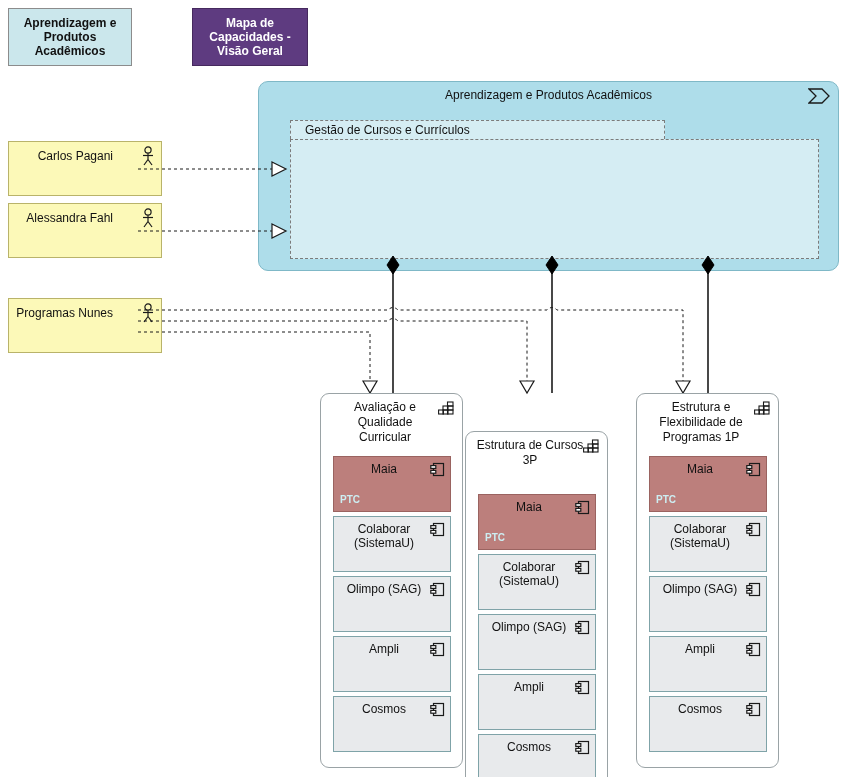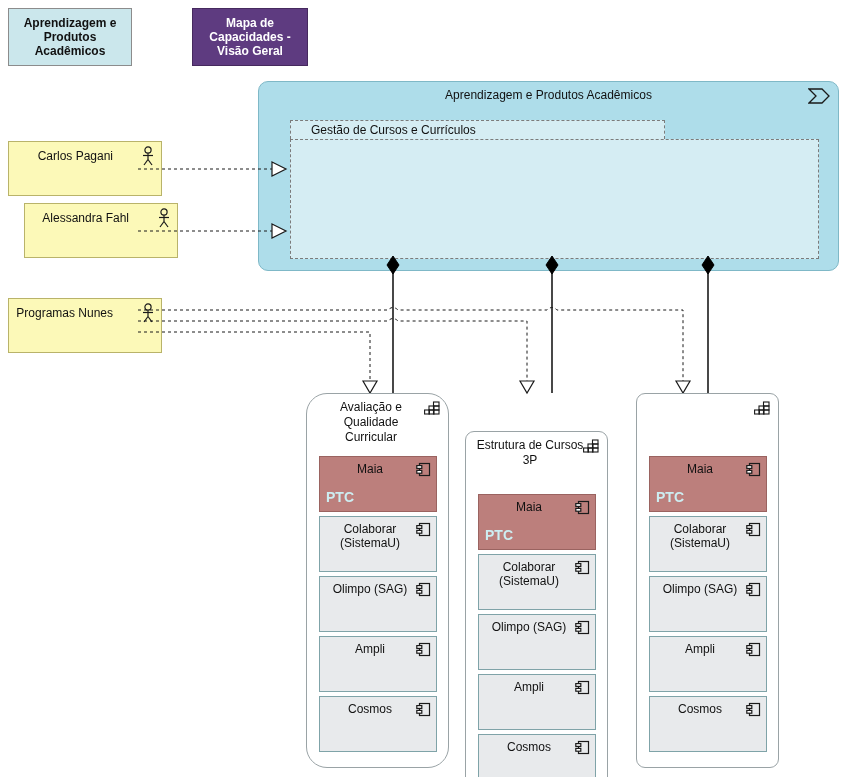--- a/index.html
+++ b/index.html
@@ -77,21 +77,21 @@
   #inner-package-tab {
     position: absolute;
     left: 0; top: 0;
     width: 375px; height: 19px;
     box-sizing: border-box;
     background: #d5edf3;
     border: 1px dashed #7b7b7b;
     border-bottom: none;
     font-size: 12px;
     color: #111111;
-    padding: 2px 0 0 20px;
+    padding: 2px 0 0 14px;
     white-space: nowrap;
   }
   #inner-package-body {
     position: absolute;
     left: 0; top: 19px;
     width: 529px; height: 120px;
     box-sizing: border-box;
     background: #d5edf3;
     border: 1px dashed #7b7b7b;
   }
@@ -113,35 +113,35 @@
     font-size: 12px;
     color: #111111;
     line-height: 14px;
   }
   .actor-icon {
     position: absolute;
     right: 6px; top: 4px;
     width: 14px; height: 20px;
   }
   #actor-carlos  { left: 8px; top: 141px; }
-  #actor-alessandra { left: 24px; top: 203px; }
+  #actor-alessandra { left: 8px; top: 203px; }
   #actor-danielly { left: 8px; top: 298px; }
 
   
   .card {
     position: absolute;
     box-sizing: border-box;
     background: #ffffff;
     border: 1px solid #9aa3a6;
     border-radius: 9px;
     width: 143px;
     height: 375px;
     top: 393px;
   }
-  #card-0 { left: 306px; border-radius: 21px; }
+  #card-0 { left: 320px; }
   #card-1 { left: 465px; margin-top: 38px; }
   #card-2 { left: 636px; }
 
   .card-title {
     position: absolute;
     left: 10px; top: 6px;
     width: 108px;
     text-align: center;
     font-size: 12px;
     line-height: 15px;
@@ -173,21 +173,21 @@
     left: 4px; top: 5px;
     width: 92px;
     text-align: center;
     font-size: 12px;
     line-height: 14px;
     color: #111111;
   }
   .component-sub {
     position: absolute;
     left: 6px; bottom: 6px;
-    font-size: 14px;
+    font-size: 10px;
     font-weight: bold;
     color: #cdeef2;
   }
   .component-icon {
     position: absolute;
     right: 5px; top: 5px;
     width: 15px; height: 15px;
   }
 
   
@@ -411,20 +411,21 @@
     <div class="component-label">Cosmos</div>
     <svg class="component-icon" viewBox="0 0 15 15">
       <rect x="3.5" y="1.5" width="10" height="12" fill="none" stroke="#1a1a1a" stroke-width="1.2"></rect>
       <rect x="0.8" y="3.6" width="5" height="2.8" fill="#ffffff" stroke="#1a1a1a" stroke-width="1.2"></rect>
       <rect x="0.8" y="8.4" width="5" height="2.8" fill="#ffffff" stroke="#1a1a1a" stroke-width="1.2"></rect>
     </svg>
   </div>
 </div>
 
 <div class="card" id="card-2">
+  <div class="card-title">Estrutura e Flexibilidade de Programas 1P</div>
   <svg class="card-cap-icon" viewBox="0 0 16 14">
     <rect x="9.5" y="1" width="5.5" height="4" fill="none" stroke="#1a1a1a" stroke-width="1.1"></rect>
     <rect x="5" y="5" width="5" height="4" fill="none" stroke="#1a1a1a" stroke-width="1.1"></rect>
     <rect x="9.5" y="5" width="5.5" height="4" fill="none" stroke="#1a1a1a" stroke-width="1.1"></rect>
     <rect x="0.6" y="9" width="4.8" height="4" fill="none" stroke="#1a1a1a" stroke-width="1.1"></rect>
     <rect x="5" y="9" width="5" height="4" fill="none" stroke="#1a1a1a" stroke-width="1.1"></rect>
     <rect x="9.5" y="9" width="5.5" height="4" fill="none" stroke="#1a1a1a" stroke-width="1.1"></rect>
   </svg>
 
   <div class="component primary" style="top:62px">

